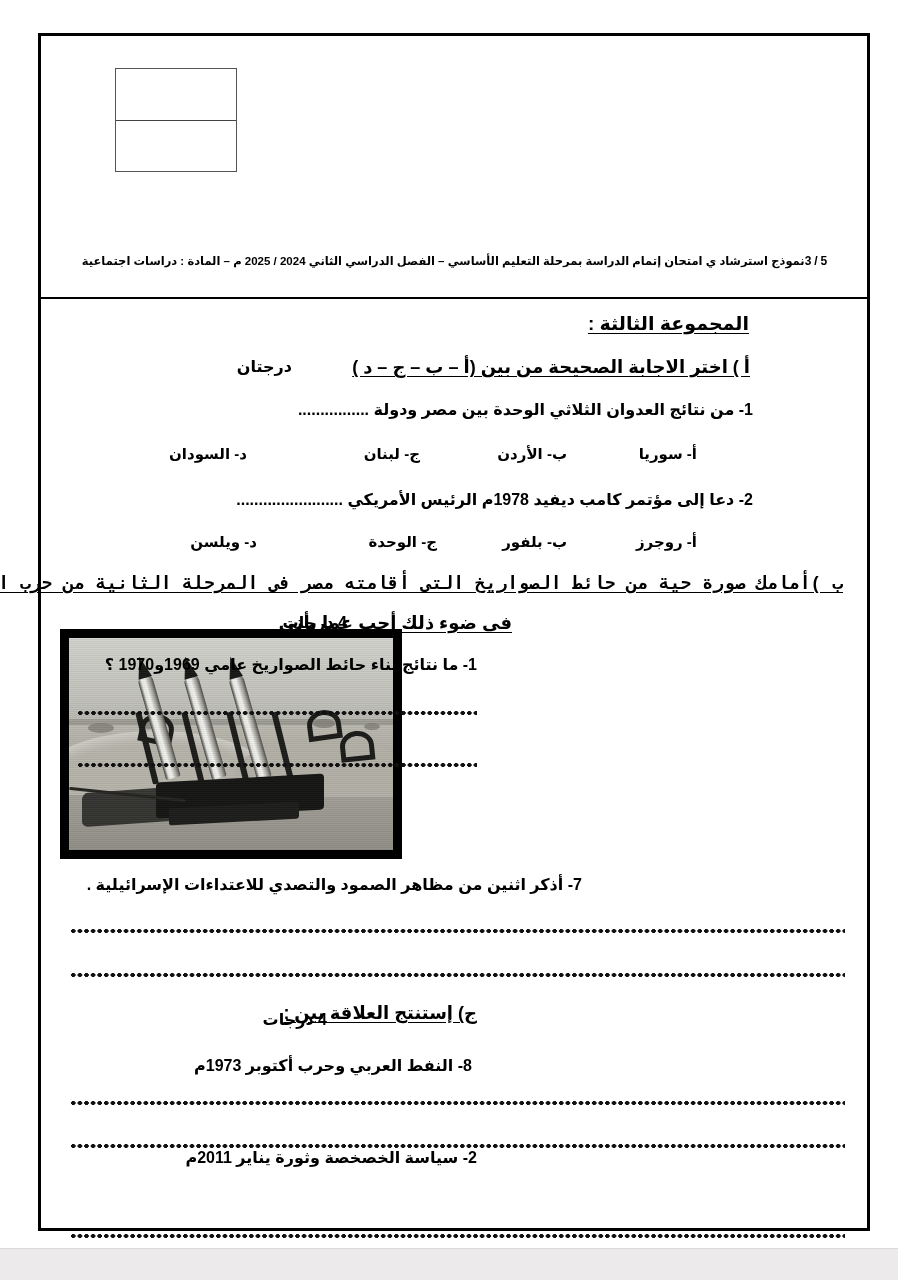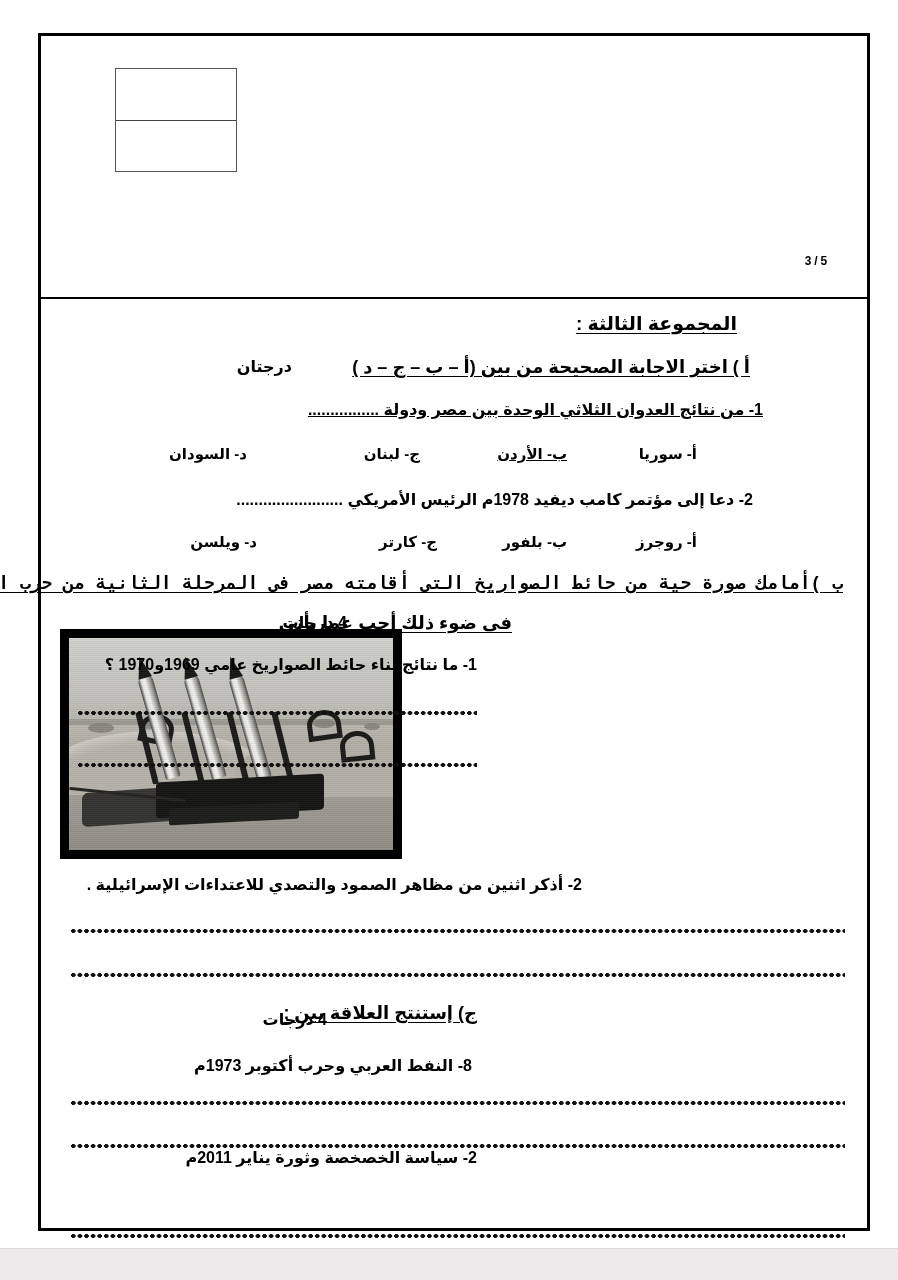--- a/index.html
+++ b/index.html
@@ -286,38 +286,39 @@
 
   <div class="sheet-frame">
 
     <div class="stamp-table">
       <div class="stamp-cell"></div>
       <div class="stamp-cell"></div>
     </div>
 
     <div class="doc-header">
       <span class="hdr-page">3 / 5</span>
+      <span class="hdr-main">نموذج استرشاد ي امتحان إتمام الدراسة بمرحلة التعليم الأساسي – الفصل الدراسي الثاني 2024 / 2025 م  –  المادة : دراسات اجتماعية</span>
     </div>
 
     <div class="header-rule"></div>
 
     <div class="body-area">
 
-      <div class="ln grp-title u" style="right:130px; top:12px;">المجموعة الثالثة  :</div>
+      <div class="ln grp-title u" style="right:118px; top:12px;">المجموعة الثالثة  :</div>
 
       <div class="ln sec-head u" style="right:117px; top:56px;">أ ) اختر الاجابة الصحيحة من بين (أ – ب – ج – د )</div>
       <div class="ln marks" style="right:575px; top:57px;">درجتان</div>
 
-      <div class="ln q-text" style="right:104px; top:100px;text-decoration:underline;">1- من نتائج العدوان الثلاثي الوحدة بين مصر ودولة  ................</div>
+      <div class="ln q-text" style="right:114px; top:100px;">1- من نتائج العدوان الثلاثي الوحدة بين مصر ودولة  ................</div>
 
       <div class="ln opt-row" style="right:170px; top:145px;">
         <span>أ-</span>
         <span>سوريا</span>
       </div>
-      <div class="ln opt-row" style="right:300px; top:145px;text-decoration:underline;">
+      <div class="ln opt-row" style="right:300px; top:145px;">
         <span>ب-</span>
         <span>الأردن</span>
       </div>
       <div class="ln opt-row" style="right:447px; top:145px;">
         <span>ج-</span>
         <span>لبنان</span>
       </div>
       <div class="ln opt-row" style="right:620px; top:145px;">
         <span>د-</span>
         <span>السودان</span>
@@ -328,21 +329,21 @@
       <div class="ln opt-row" style="right:170px; top:233px;">
         <span>أ-</span>
         <span>روجرز</span>
       </div>
       <div class="ln opt-row" style="right:300px; top:233px;">
         <span>ب-</span>
         <span>بلفور</span>
       </div>
       <div class="ln opt-row" style="right:430px; top:233px;">
         <span>ج-</span>
-        <span>كارتر</span>
+        <span>الوحدة</span>
       </div>
       <div class="ln opt-row" style="right:610px; top:233px;">
         <span>د-</span>
         <span>ويلسن</span>
       </div>
 
       <div class="ln sec-head u" style="right:24px; top:272px;font-family:Liberation Mono, monospace;">ب )أمامك صورة حية من حائط الصواريخ التى أقامته مصر فى المرحلة الثانية من حرب الاستنزاف</div>
       <div class="ln sec-head u" style="right:355px; top:312px;">فى ضوء ذلك أجب عما يأتي</div>
       <div class="ln marks" style="right:520px; top:313px;">4  درجات</div>
 
@@ -372,21 +373,21 @@
           <div class="ph-base2"></div>
           <div class="ph-cable"></div>
           <div class="ph-grain"></div>
         </div>
       </div>
 
       <div class="ln q-text" style="right:390px; top:355px;">1- ما نتائج بناء حائط الصواريخ عامي 1969و1970 ؟</div>
       <div class="dots" style="right:390px; top:410px; width:400px;"></div>
       <div class="dots" style="right:390px; top:462px; width:400px;"></div>
 
-      <div class="ln q-text" style="right:285px; top:575px;">2- أذكر اثنين من مظاهر الصمود والتصدي للاعتداءات الإسرائيلية .</div>
+      <div class="ln q-text" style="right:285px; top:575px;">7- أذكر اثنين من مظاهر الصمود والتصدي للاعتداءات الإسرائيلية .</div>
       <div class="dots" style="right:22px; top:628px; width:775px;"></div>
       <div class="dots" style="right:22px; top:672px; width:775px;"></div>
 
       <div class="ln sec-head u" style="right:390px; top:702px;">ج) إستنتج العلاقة بين   :</div>
       <div class="ln marks" style="right:540px; top:710px;">4  درجات</div>
 
       <div class="ln q-text" style="right:395px; top:756px;">8-  النفط العربي وحرب أكتوبر 1973م</div>
       <div class="dots" style="right:22px; top:800px; width:775px;"></div>
       <div class="dots" style="right:22px; top:843px; width:775px;"></div>
 

